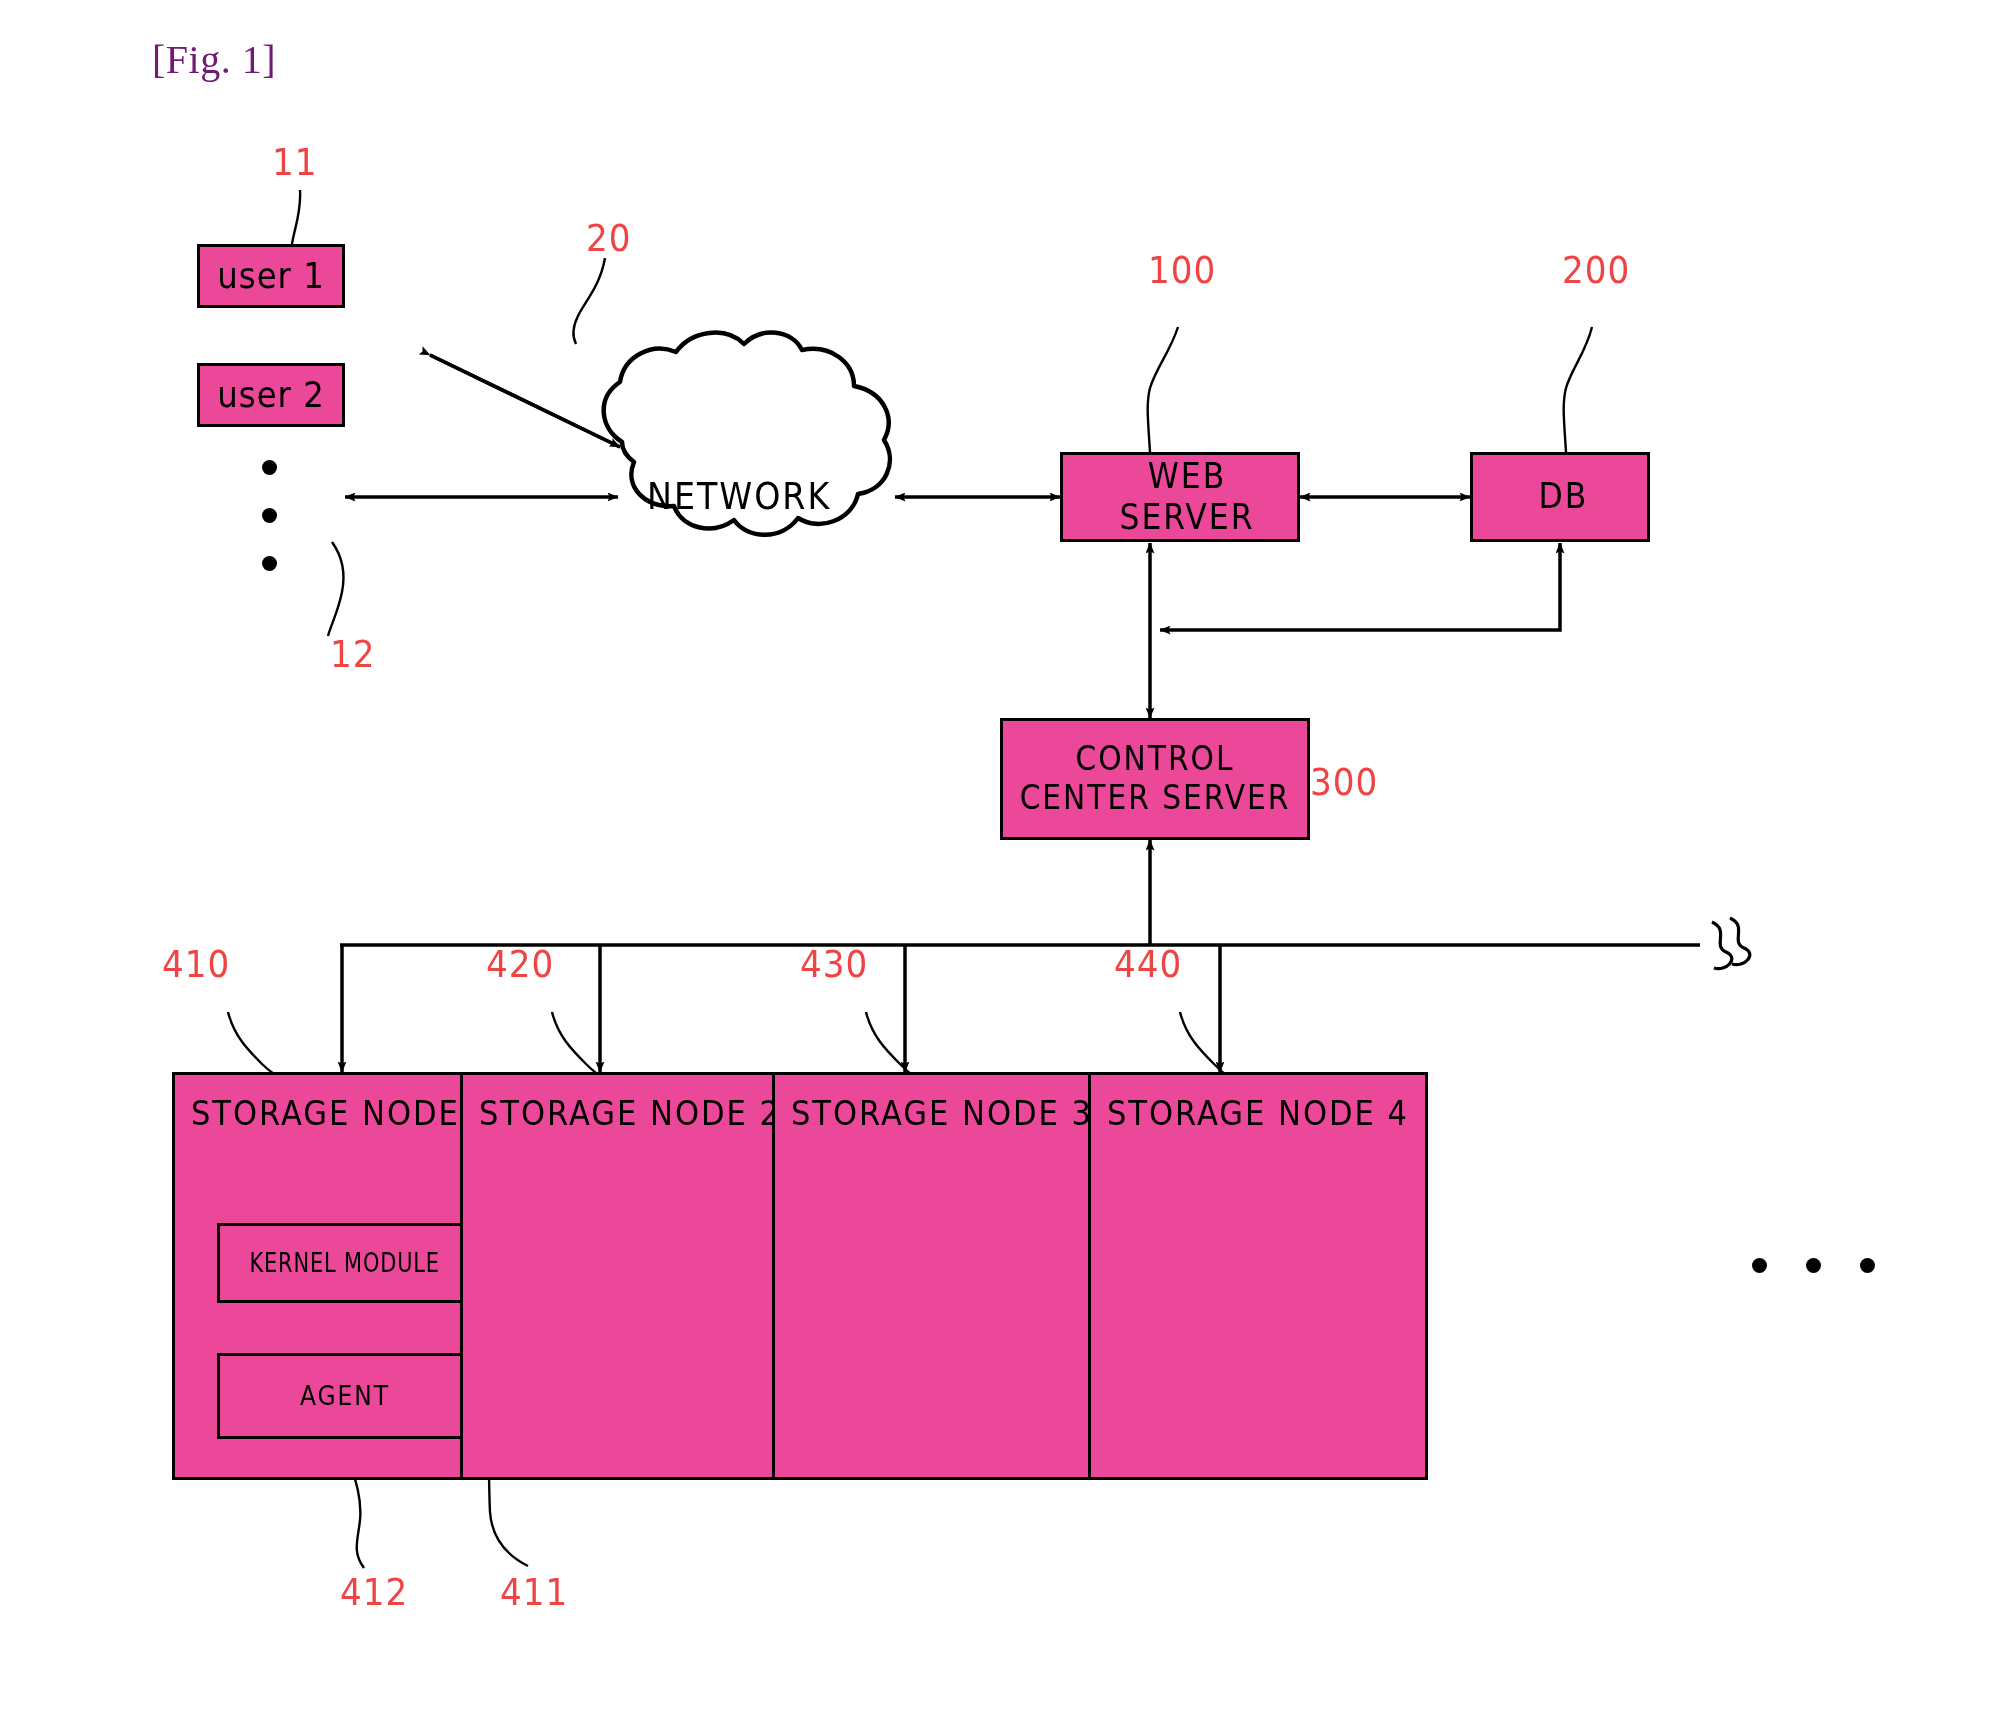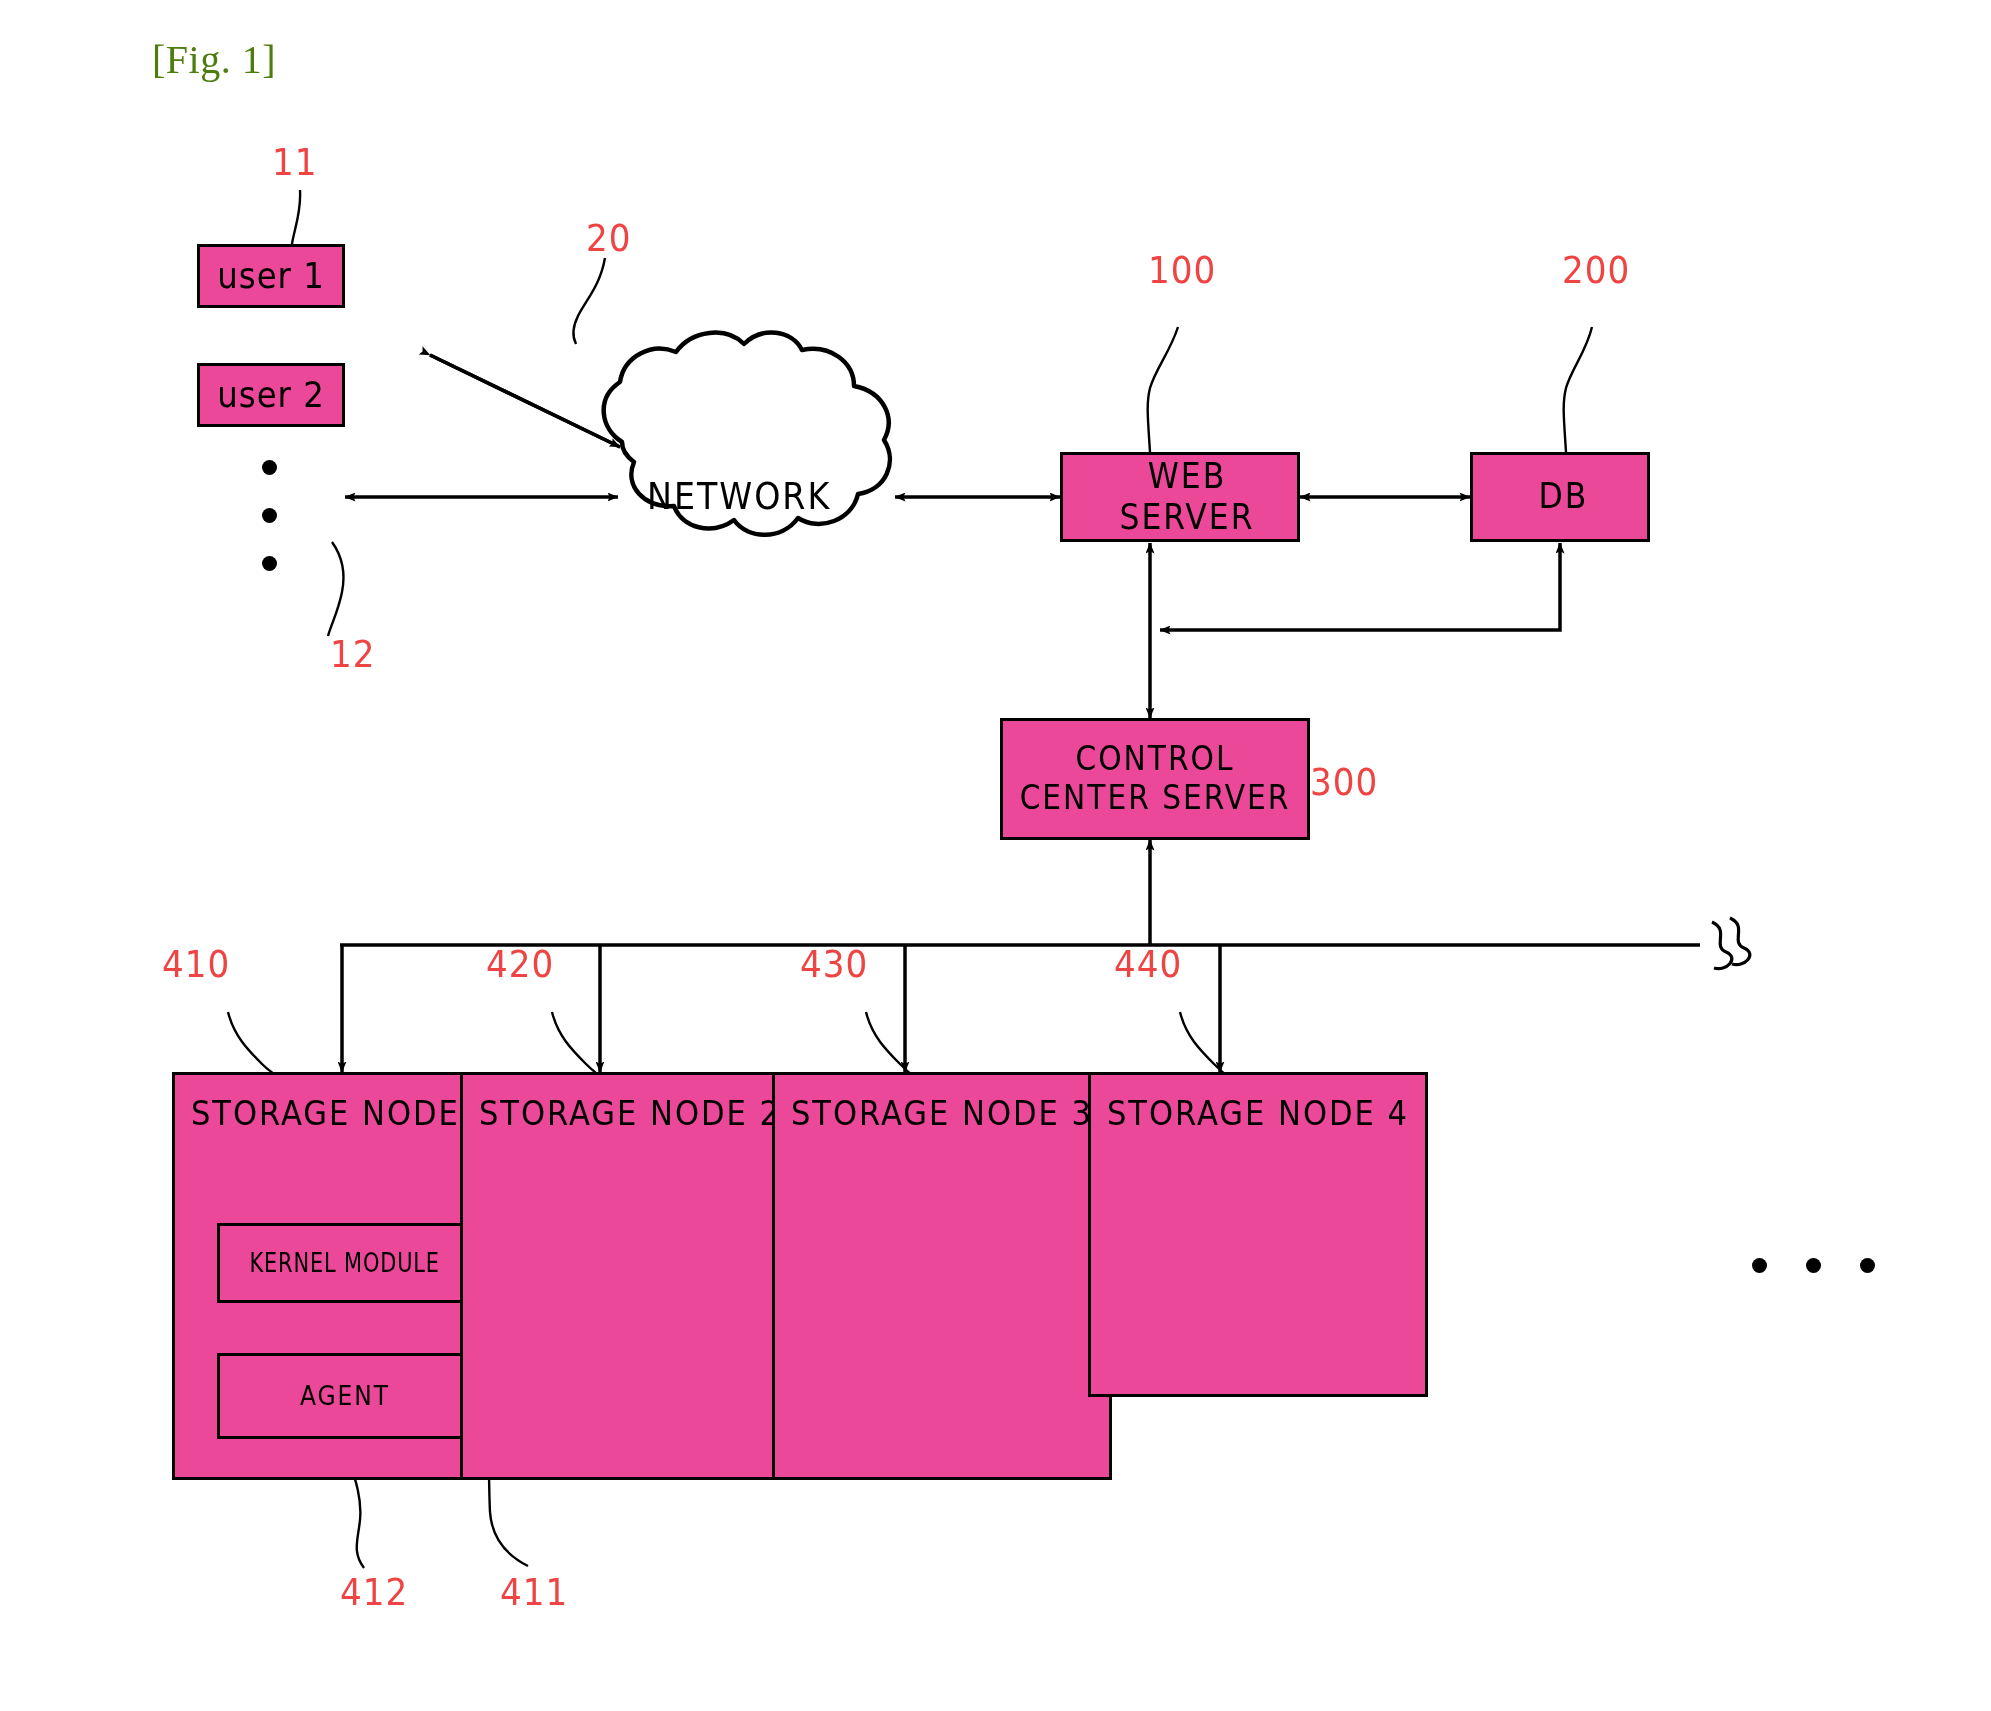--- a/index.html
+++ b/index.html
@@ -21,21 +21,21 @@
     width: 1991px;
     height: 1711px;
   }
   .fig-title {
     position: absolute;
     left: 152px;
     top: 36px;
     font-family: "Liberation Serif", serif;
     font-size: 40px;
     letter-spacing: 0.5px;
-    color: #4d7c0f;
+    color: #701a75;
     white-space: nowrap;
   }
   
   .box {
     position: absolute;
     border: 3px solid #000;
     box-sizing: border-box;
     background: #ec4899;
     display: flex;
     align-items: center;
@@ -240,21 +240,21 @@
   <div class="box storage-node" style="left:460px; top:1072px; width:340px; height:408px;">
     <div class="node-title box-label lbl-node">STORAGE NODE 2</div>
   </div>
   <div class="refnum" style="left:486px; top:942px;">420</div>
 
   <div class="box storage-node" style="left:772px; top:1072px; width:340px; height:408px;">
     <div class="node-title box-label lbl-node">STORAGE NODE 3</div>
   </div>
   <div class="refnum" style="left:800px; top:942px;">430</div>
 
-  <div class="box storage-node" style="left:1088px; top:1072px; width:340px; height:325px;">
+  <div class="box storage-node" style="left:1088px; top:1072px; width:340px; height:408px;">
     <div class="node-title box-label lbl-node">STORAGE NODE 4</div>
   </div>
   <div class="refnum" style="left:1114px; top:942px;">440</div>
 
   <div>
     <span class="dot" style="left:1752px; top:1258px;"></span>
     <span class="dot" style="left:1806px; top:1258px;"></span>
     <span class="dot" style="left:1860px; top:1258px;"></span>
   </div>
 

